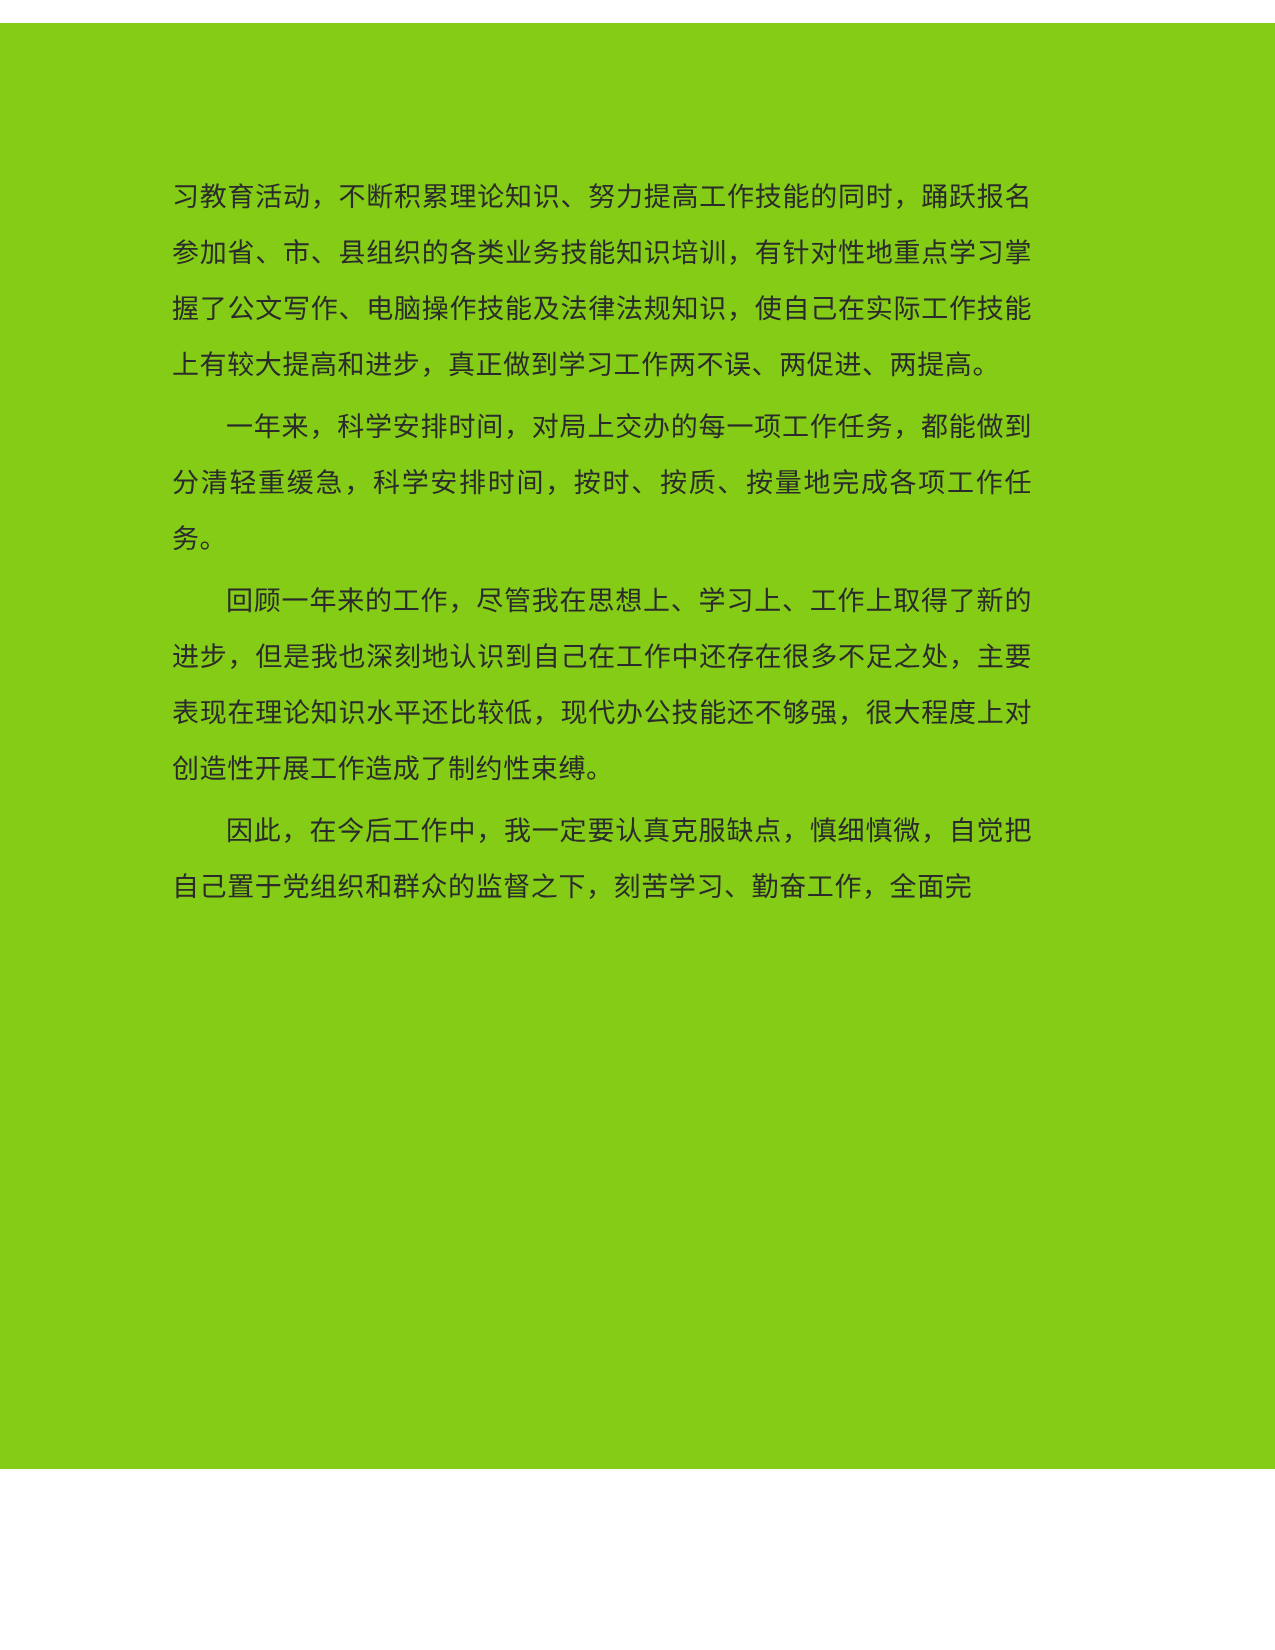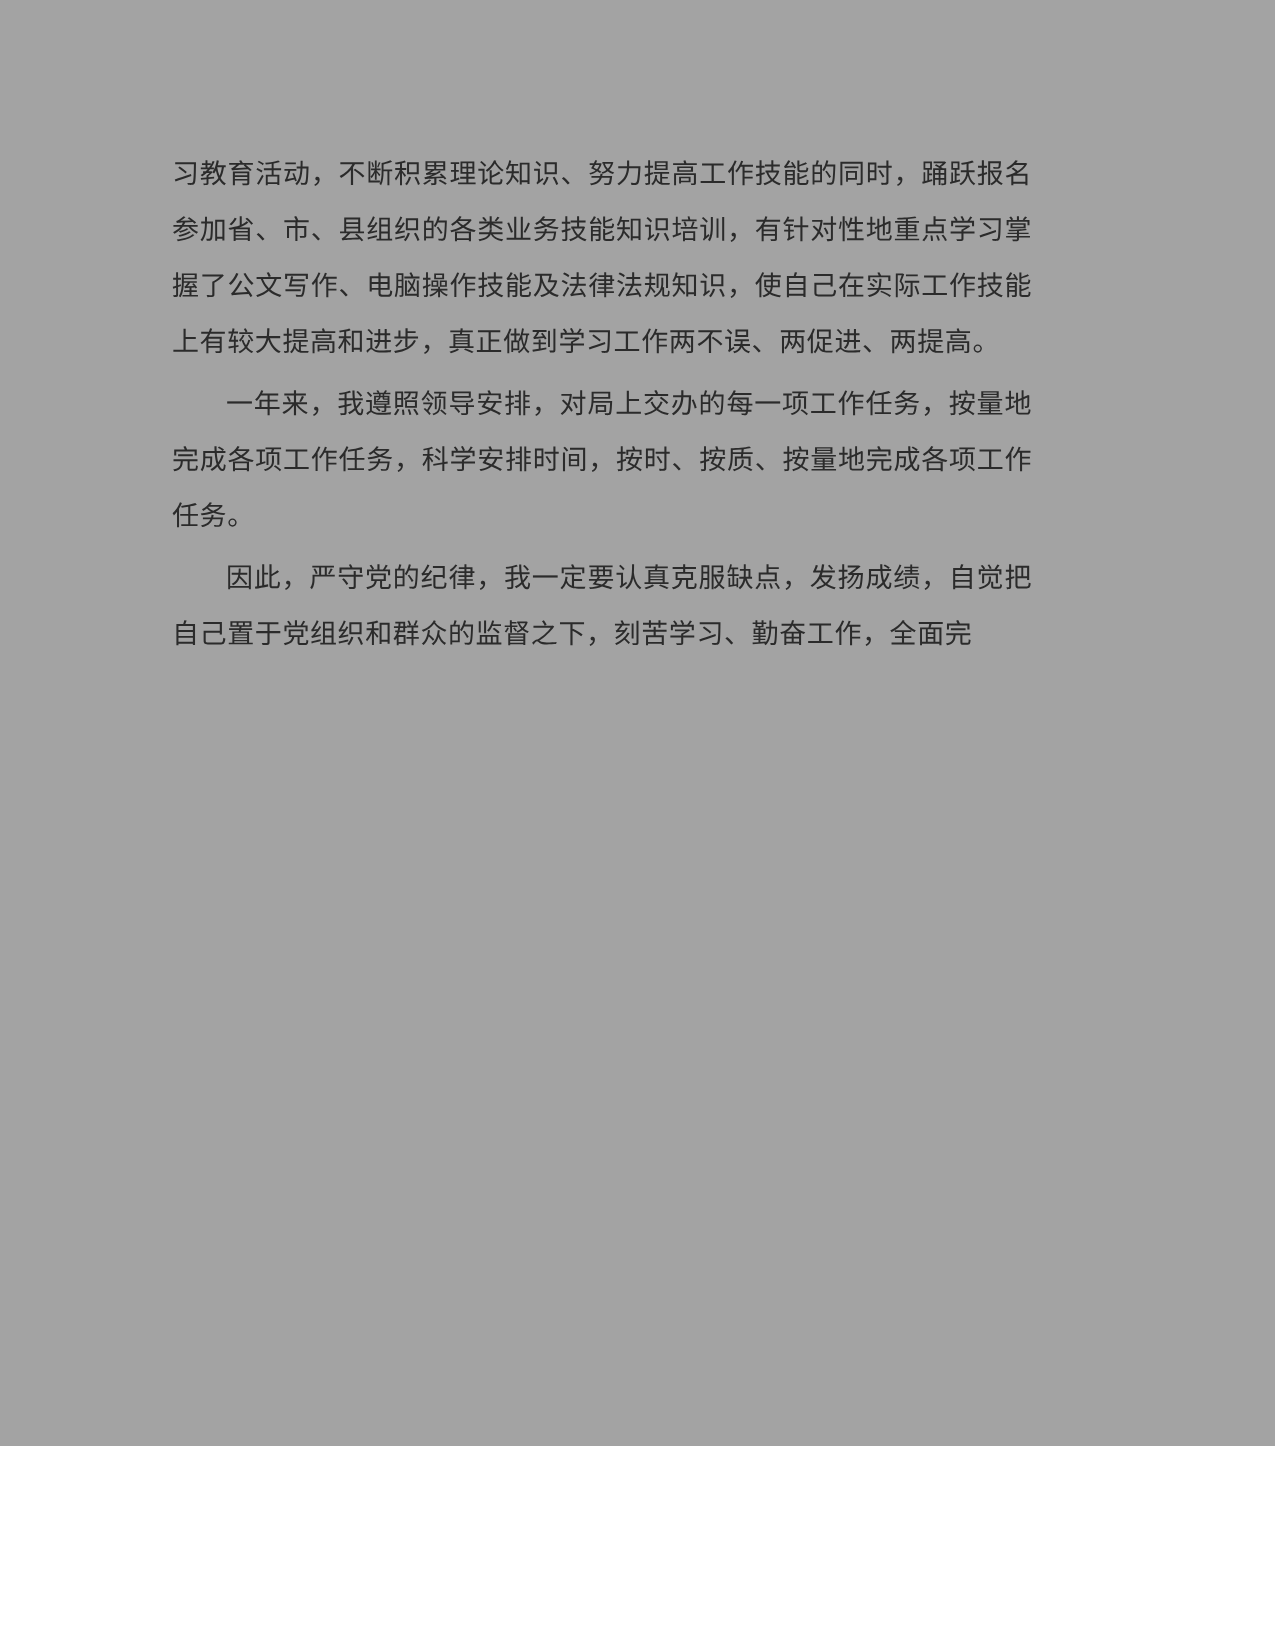--- a/index.html
+++ b/index.html
@@ -13,22 +13,23 @@
     height: 1650px;
     font-family: "DejaVu Serif", "Liberation Serif", serif;
     color: #231f20;
     -webkit-font-smoothing: antialiased;
   }
   .page {
     position: relative;
     width: 1275px;
     height: 1446px;
     box-sizing: border-box;
-    background: #a3a3a3;
+    background: #84cc16;
     overflow: hidden;
+    margin-top: 23px;
   }
   .text-column {
     position: absolute;
     left: 172px;
     top: 146px;
     width: 860px;
   }
   .para {
     margin: 0 0 6px 0;
     font-size: 27px;
@@ -46,16 +47,17 @@
   .para:last-child {
     margin-bottom: 0;
   }
 </style>
 </head>
 <body>
 
 <div class="page">
   <div class="text-column">
     <p class="para">习教育活动，不断积累理论知识、努力提高工作技能的同时，踊跃报名参加省、市、县组织的各类业务技能知识培训，有针对性地重点学习掌握了公文写作、电脑操作技能及法律法规知识，使自己在实际工作技能上有较大提高和进步，真正做到学习工作两不误、两促进、两提高。</p>
-    <p class="para indent">一年来，我遵照领导安排，对局上交办的每一项工作任务，按量地完成各项工作任务，科学安排时间，按时、按质、按量地完成各项工作任务。</p>
-    <p class="para indent">因此，严守党的纪律，我一定要认真克服缺点，发扬成绩，自觉把自己置于党组织和群众的监督之下，刻苦学习、勤奋工作，全面完</p>
+    <p class="para indent">一年来，科学安排时间，对局上交办的每一项工作任务，都能做到分清轻重缓急，科学安排时间，按时、按质、按量地完成各项工作任务。</p>
+    <p class="para indent">回顾一年来的工作，尽管我在思想上、学习上、工作上取得了新的进步，但是我也深刻地认识到自己在工作中还存在很多不足之处，主要表现在理论知识水平还比较低，现代办公技能还不够强，很大程度上对创造性开展工作造成了制约性束缚。</p>
+    <p class="para indent">因此，在今后工作中，我一定要认真克服缺点，慎细慎微，自觉把自己置于党组织和群众的监督之下，刻苦学习、勤奋工作，全面完</p>
   </div>
 </div>
 
 </body></html>

